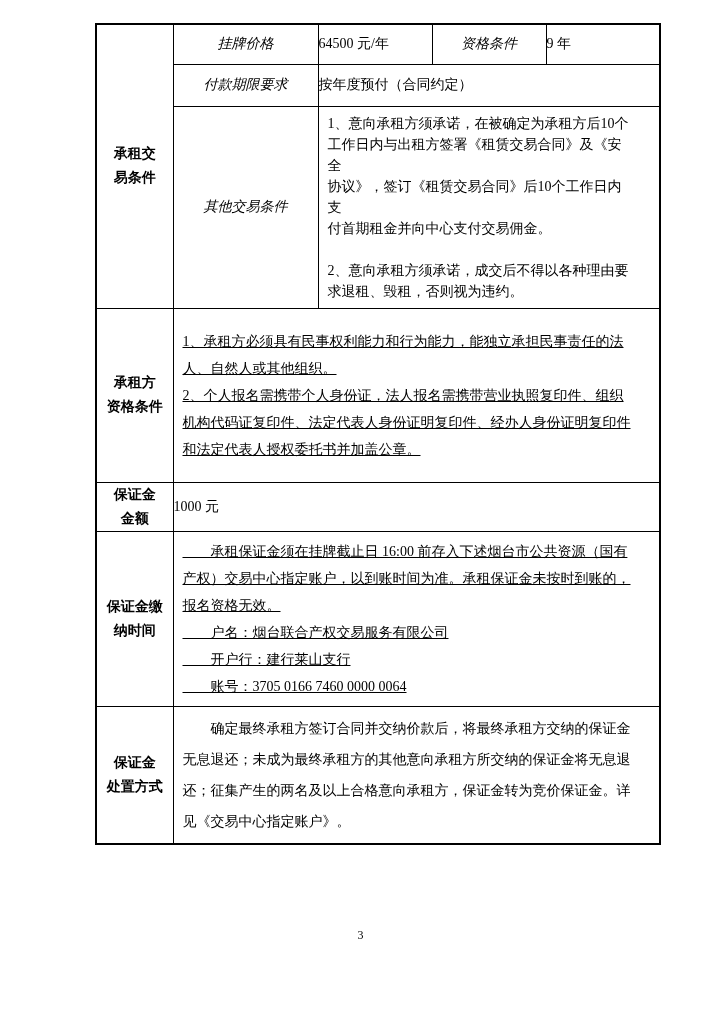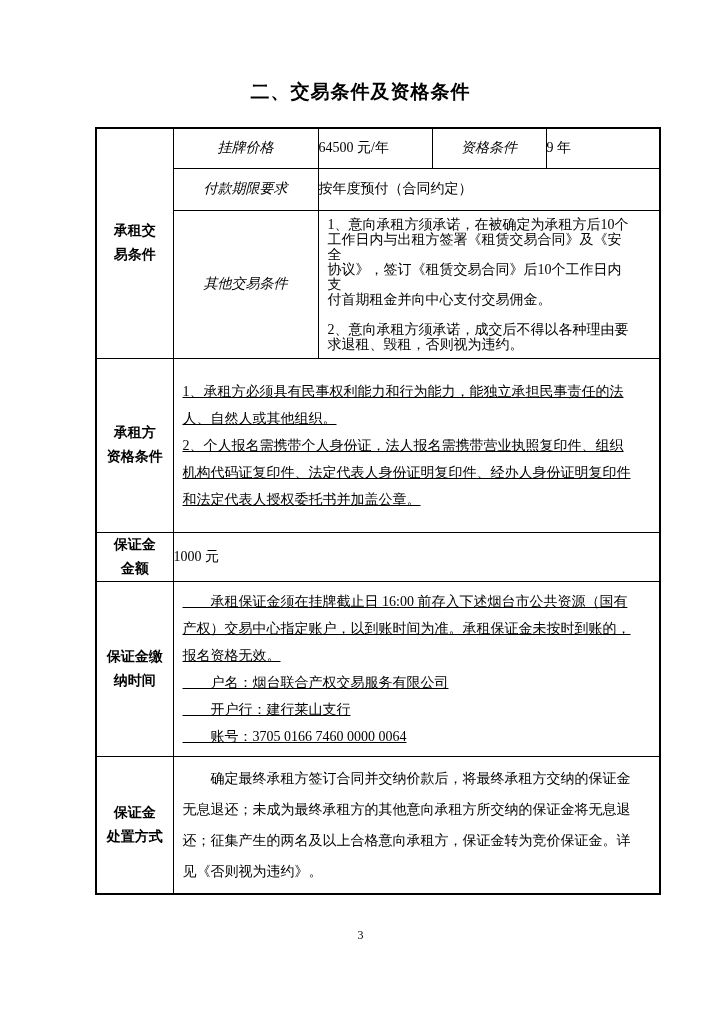--- a/index.html
+++ b/index.html
@@ -47,38 +47,37 @@
     font-style: italic;
   }
   td.val {
     line-height: 20px;
   }
   td.txt {
     text-align: left;
     padding: 6px 28px 6px 9px;
     white-space: pre-line;
   }
-  td.lh-tight  { line-height: 15px; }
+  td.lh-tight  { line-height: 21px; }
   td.lh-normal { line-height: 27px; text-decoration: underline; }
   td.lh-loose  { line-height: 31px; }
   .page-number {
     position: absolute;
     top: 928px;
     left: 0;
     width: 100%;
     text-align: center;
     font-size: 12px;
   }
 </style>
 </head>
 <body>
 
 <div class="page">
 
-  <div class="doc-title">二、交易条件及资格条件</div>
 
   <table class="cond-table">
     <colgroup>
       <col style="width:77px">
       <col style="width:145px">
       <col style="width:114px">
       <col style="width:114px">
       <col style="width:114px">
     </colgroup>
 
@@ -134,20 +133,20 @@
 　　开户行：建行莱山支行
 　　账号：3705 0166 7460 0000 0064</td>
     </tr>
 
     <tr style="height:129px">
       <td class="lbl">保证金
 处置方式</td>
       <td class="txt lh-loose" colspan="4">　　确定最终承租方签订合同并交纳价款后，将最终承租方交纳的保证金
 无息退还；未成为最终承租方的其他意向承租方所交纳的保证金将无息退
 还；征集产生的两名及以上合格意向承租方，保证金转为竞价保证金。详
-见《否则视为违约》。</td>
+见《交易中心指定账户》。</td>
     </tr>
   </tbody>
     </table>
 
   <div class="page-number">3</div>
 
 </div>
 
 </body></html>

